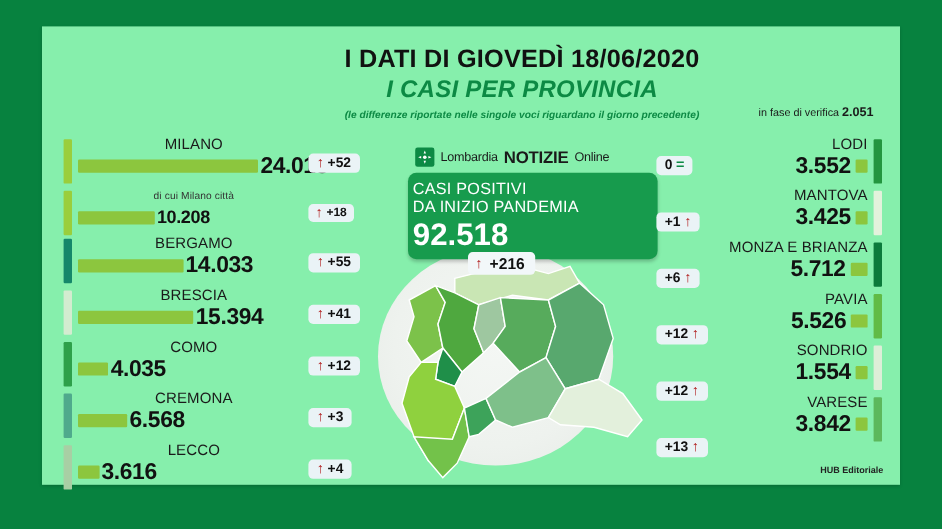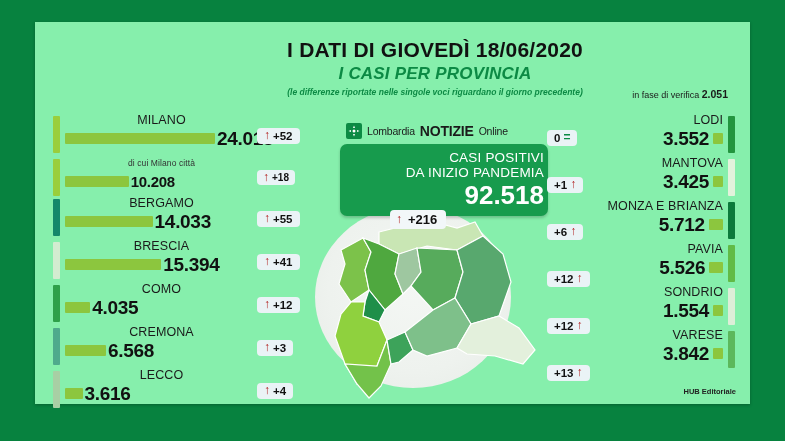--- a/index.html
+++ b/index.html
@@ -23,21 +23,21 @@
     box-shadow: 0 1px 3px rgba(0,0,0,.25);
   }
 
   
   #header { position: absolute; left: 200px; top: 16px; width: 400px; text-align: center; }
   #title {
     font-size: 21px; font-weight: bold; color: #111;
     letter-spacing: .2px; white-space: nowrap;
   }
   #subtitle {
-    font-size: 17px; font-weight: bold; font-style: italic;
+    font-size: 20px; font-weight: bold; font-style: italic;
     color: #0c8a44; margin-top: 2px; letter-spacing: .2px;
   }
   #note {
     font-size: 8.5px; font-weight: bold; font-style: italic;
     color: #0c8a44; margin-top: 3px; white-space: nowrap;
   }
 
   
   #logo { position: absolute; left: 311px; top: 101px; display: flex; align-items: center; gap: 5px; }
   #logo-mark {
@@ -46,21 +46,21 @@
   }
   #logo-mark svg { position: absolute; left: 2px; top: 2px; }
   .logo-txt { font-size: 10.5px; color: #1a1a1a; letter-spacing: -.2px; text-align: right; }
   .logo-txt.b { font-weight: bold; font-size: 14px; }
 
   
   #total-box {
     position: absolute; left: 305px; top: 122px;
     width: 208px; padding: 6px 4px 7px;
     background: #179b4d; border-radius: 7px;
-    text-align: right; color: #fff;
+    text-align: left; color: #fff;
     box-shadow: 0 2px 3px rgba(0,0,0,.2);
   }
   #total-label { font-size: 13.5px; line-height: 15px; letter-spacing: .2px; }
   #total-value { font-size: 26px; font-weight: bold; line-height: 28px; margin-top: 1px; }
   #total-delta {
     position: absolute; left: 355px; top: 188px;
     background: #f2f7f9; border-radius: 4px;
     padding: 2px 9px 2px 6px;
     display: flex; align-items: center; gap: 6px;
     font-size: 13px; font-weight: bold; color: #111;

